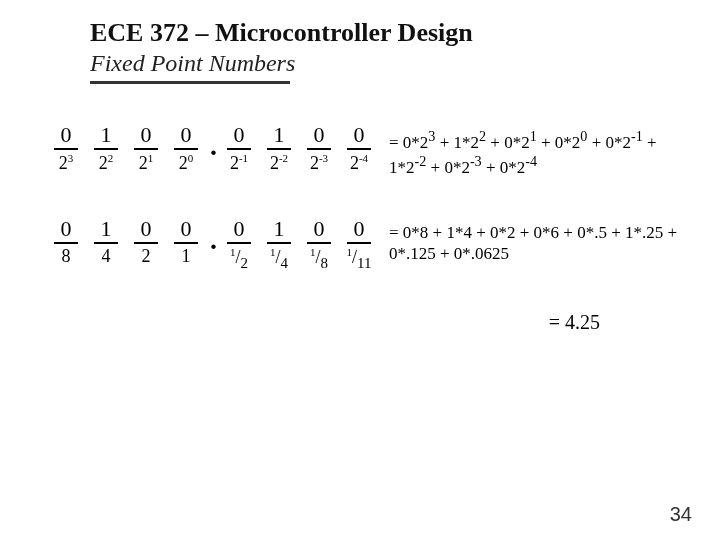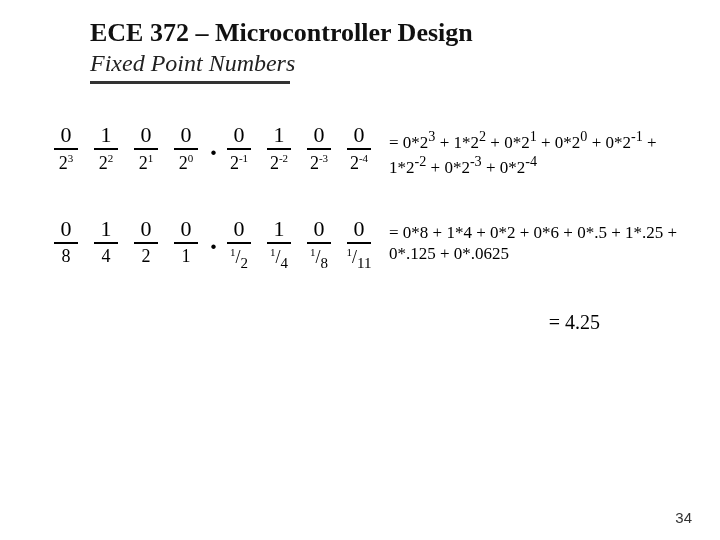--- a/index.html
+++ b/index.html
@@ -90,21 +90,21 @@
     text-align: right;
     font-size: 20px;
     padding-right: 80px;
     margin-top: 10px;
     font-family: Liberation Serif, serif;
   }
   .page-num {
     position: absolute;
     right: 28px;
     bottom: 14px;
-    font-size: 15px;
+    font-size: 20px;
     font-family: Arial, sans-serif;
     color: #333;
   }
 </style>
 </head>
 <body>
 
 <div class="slide">
   <div class="title">ECE 372 – Microcontroller Design</div>
   <div class="subtitle">Fixed Point Numbers</div>

